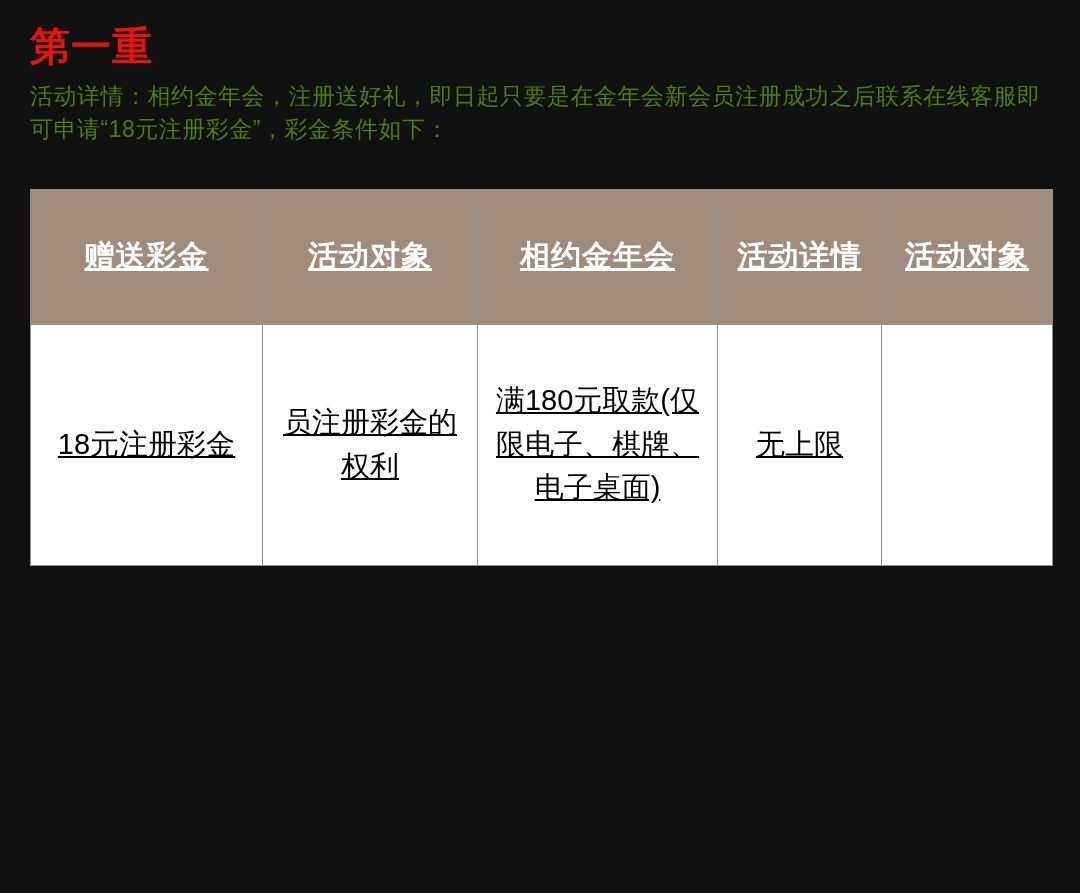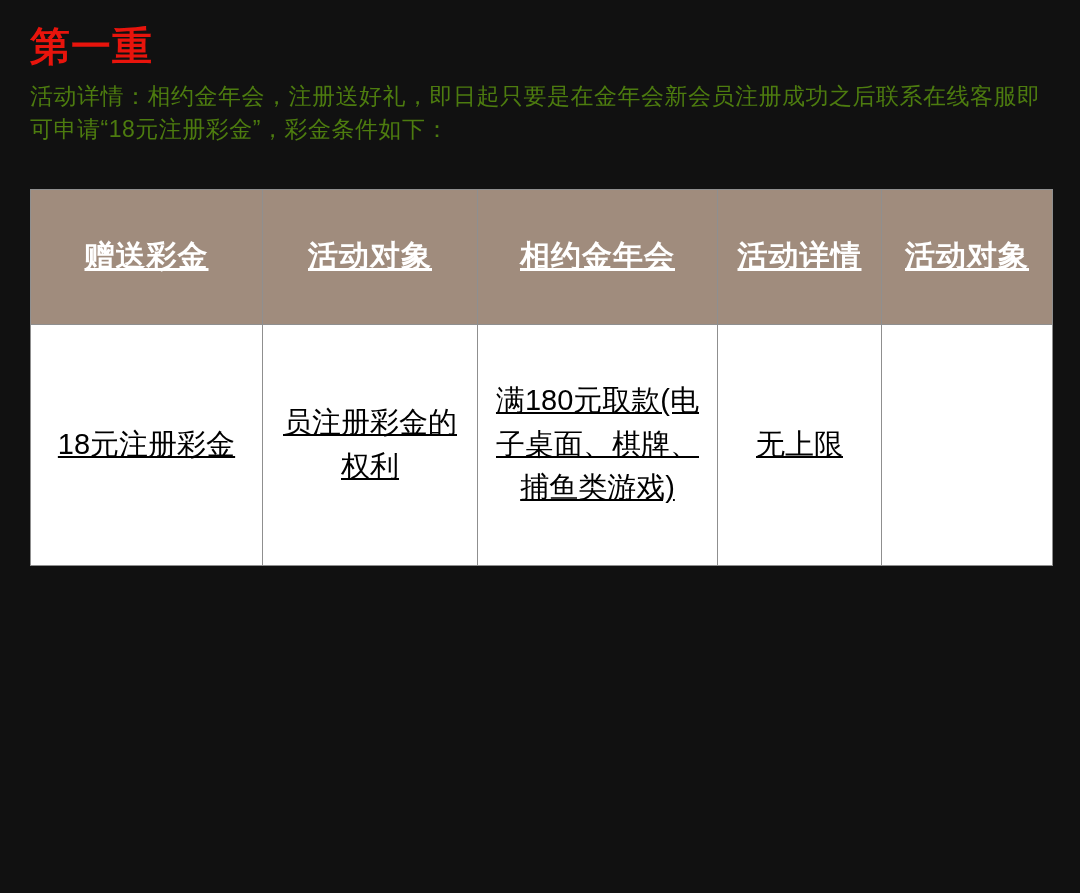--- a/index.html
+++ b/index.html
@@ -116,21 +116,21 @@
           <th>活动对象</th>
           <th>相约金年会</th>
           <th>活动详情</th>
           <th>活动对象</th>
         </tr>
       </thead>
       <tbody>
         <tr>
           <td class="cell-left">18元注册彩金</td>
           <td>员注册彩金的权利</td>
-          <td class="cell-left">满180元取款(电子桌面、棋牌、捕鱼类游戏)</td>
+          <td class="cell-left">满180元取款(仅限电子、棋牌、电子桌面)</td>
           <td>无上限</td>
           <td></td>
         </tr>
       </tbody>
     </table>
   </div>
 
 
 </div>
 

